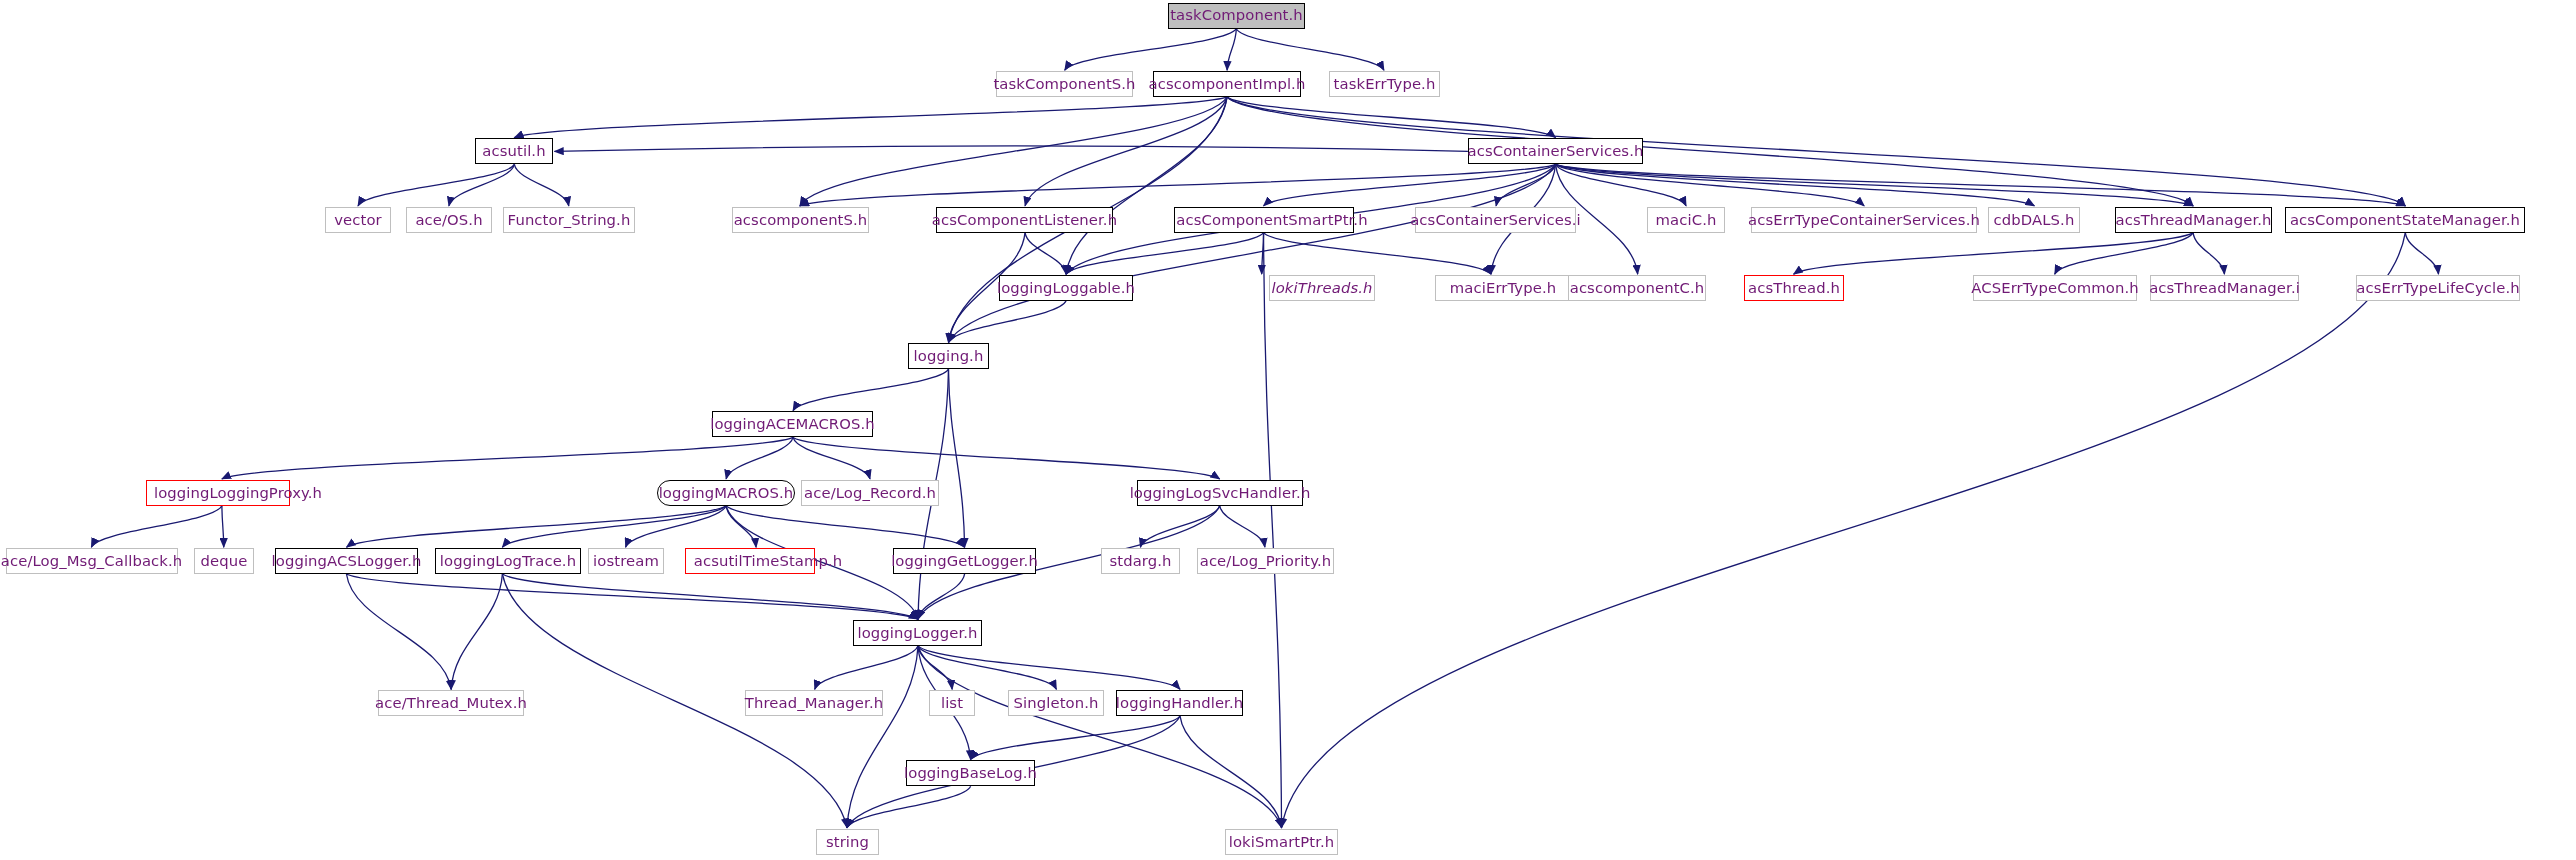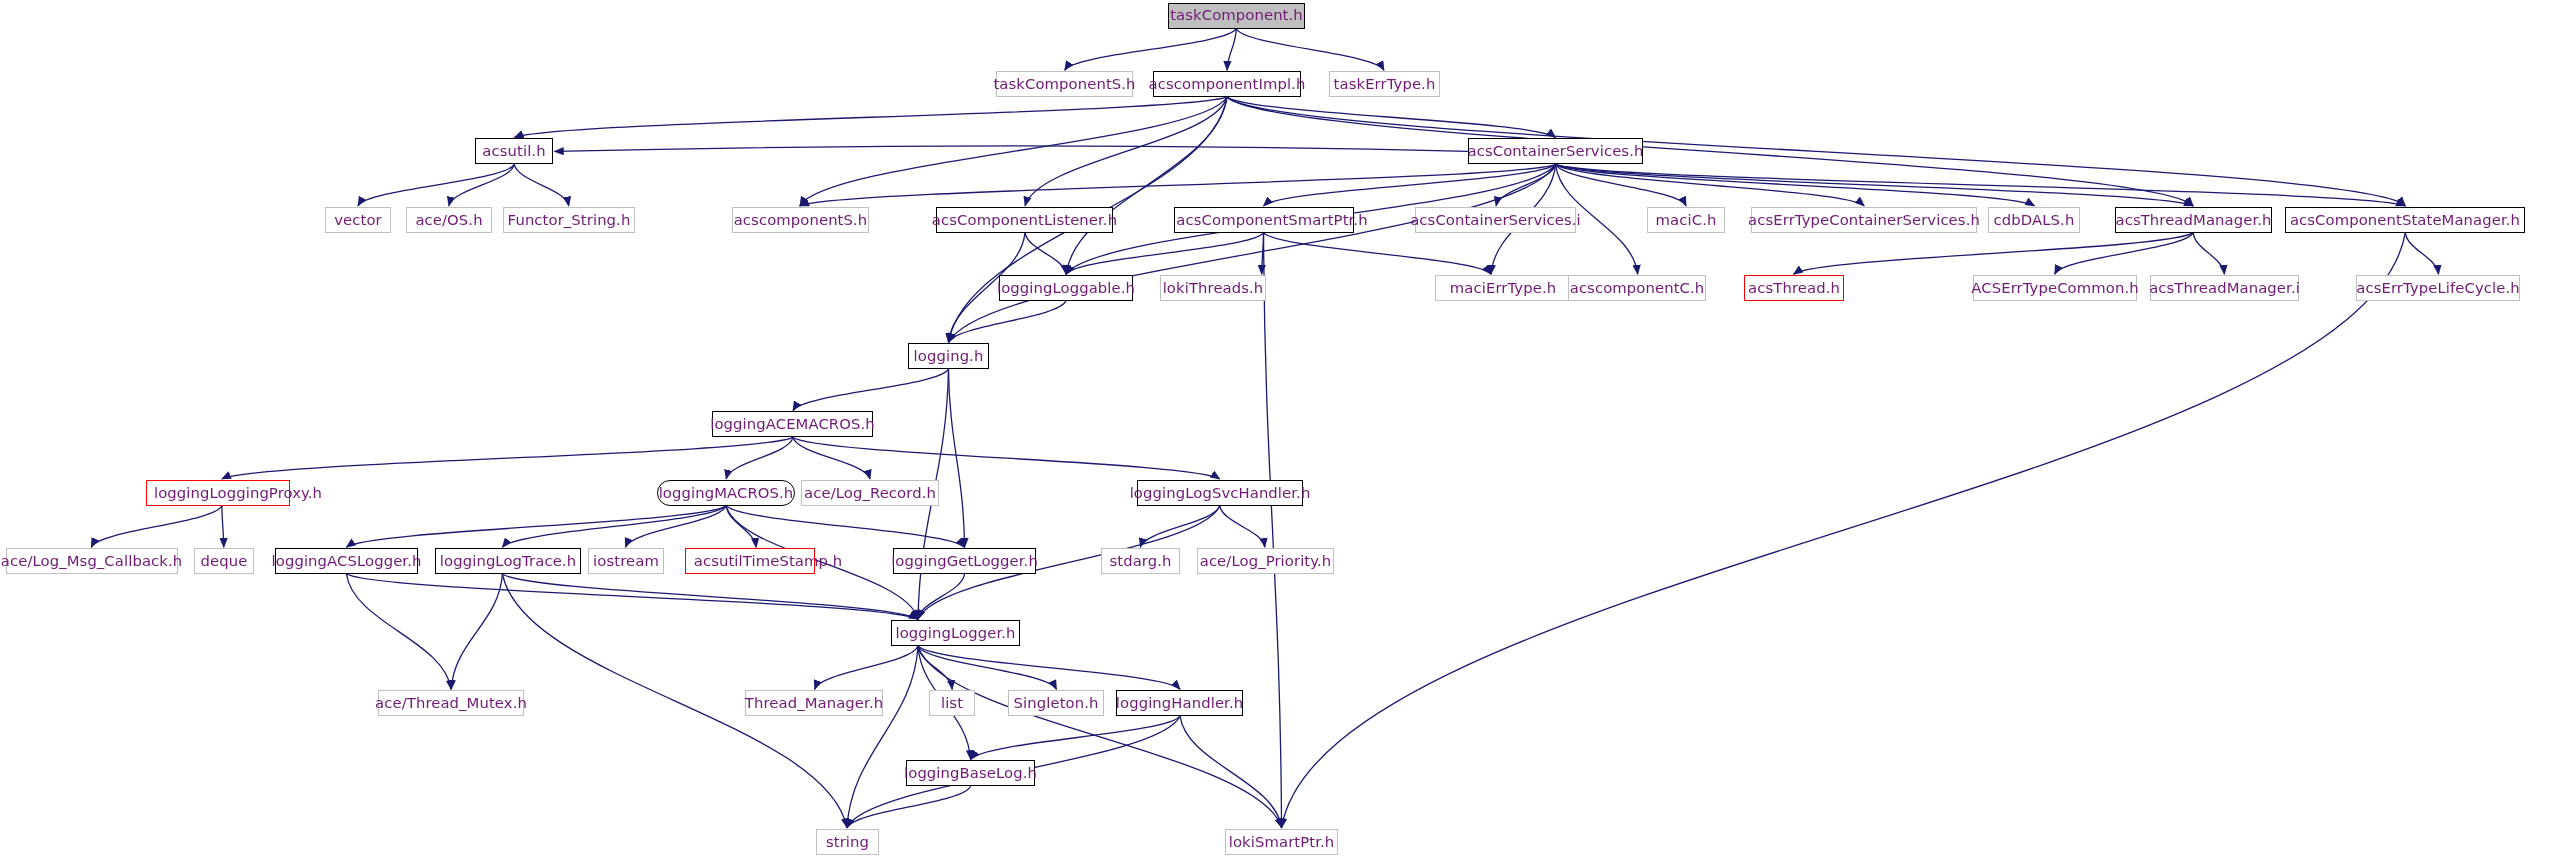--- a/index.html
+++ b/index.html
@@ -174,21 +174,21 @@
       </div>
       <div class="node bold" style="left: 2115px; top: 207px; width: 157px;">
         <span>acsThreadManager.h</span>
       </div>
       <div class="node bold" style="left: 2285px; top: 207px; width: 240px;">
         <span>acsComponentStateManager.h</span>
       </div>
       <div class="node bold" style="left: 999px; top: 275px; width: 134px;">
         <span>loggingLoggable.h</span>
       </div>
-      <div class="node " style="left: 1160px; top: 275px; width: 106px;">
+      <div class="node " style="left: 1269px; top: 275px; width: 106px; font-style: italic;">
         <span>lokiThreads.h</span>
       </div>
       <div class="node " style="left: 1435px; top: 275px; width: 136px;">
         <span>maciErrType.h</span>
       </div>
       <div class="node " style="left: 1568px; top: 275px; width: 138px;">
         <span>acscomponentC.h</span>
       </div>
       <div class="node err" style="left: 1744px; top: 275px; width: 100px;">
         <span>acsThread.h</span>
@@ -240,21 +240,21 @@
       </div>
       <div class="node bold" style="left: 893px; top: 548px; width: 143px;">
         <span>loggingGetLogger.h</span>
       </div>
       <div class="node " style="left: 1101px; top: 548px; width: 79px;">
         <span>stdarg.h</span>
       </div>
       <div class="node " style="left: 1197px; top: 548px; width: 137px;">
         <span>ace/Log_Priority.h</span>
       </div>
-      <div class="node bold" style="left: 853px; top: 620px; width: 129px; margin-left: 38px;">
+      <div class="node bold" style="left: 853px; top: 620px; width: 129px;">
         <span>loggingLogger.h</span>
       </div>
       <div class="node " style="left: 745px; top: 690px; width: 138px;">
         <span>Thread_Manager.h</span>
       </div>
       <div class="node " style="left: 378px; top: 690px; width: 146px;">
         <span>ace/Thread_Mutex.h</span>
       </div>
       <div class="node " style="left: 929px; top: 690px; width: 46px;">
         <span>list</span>

